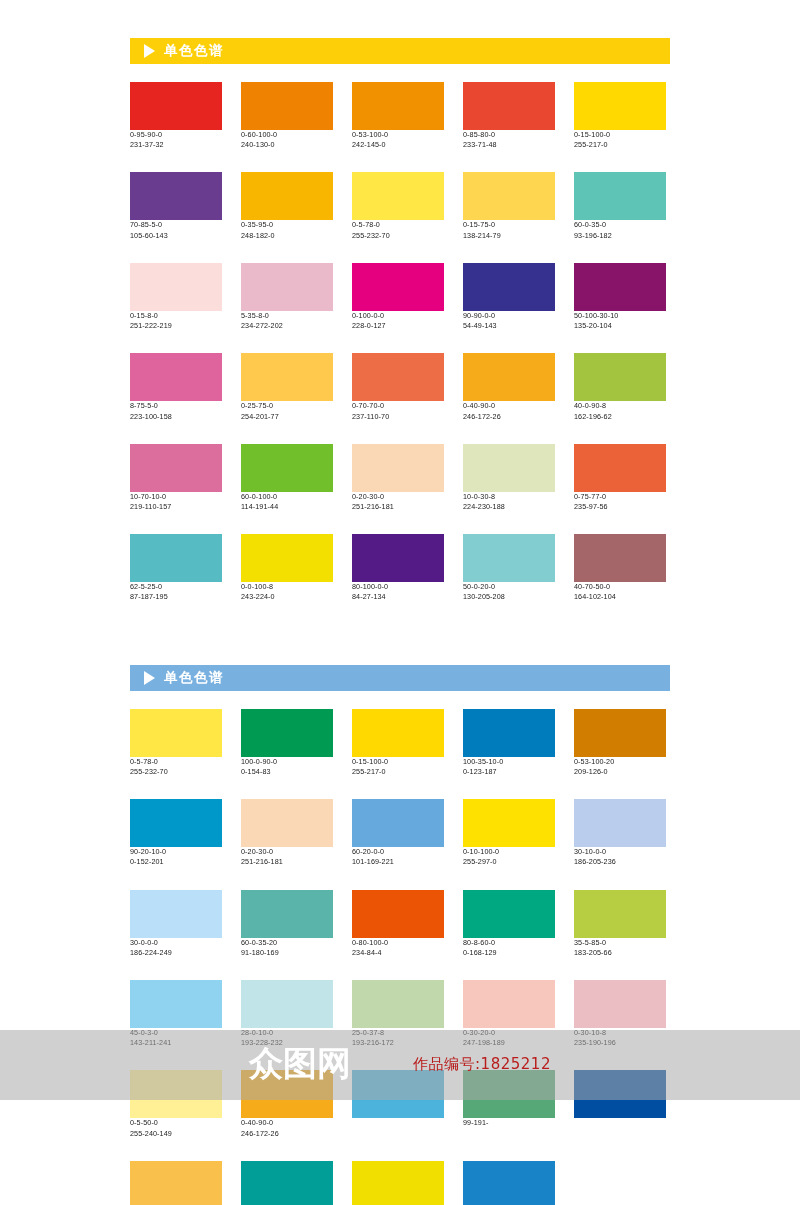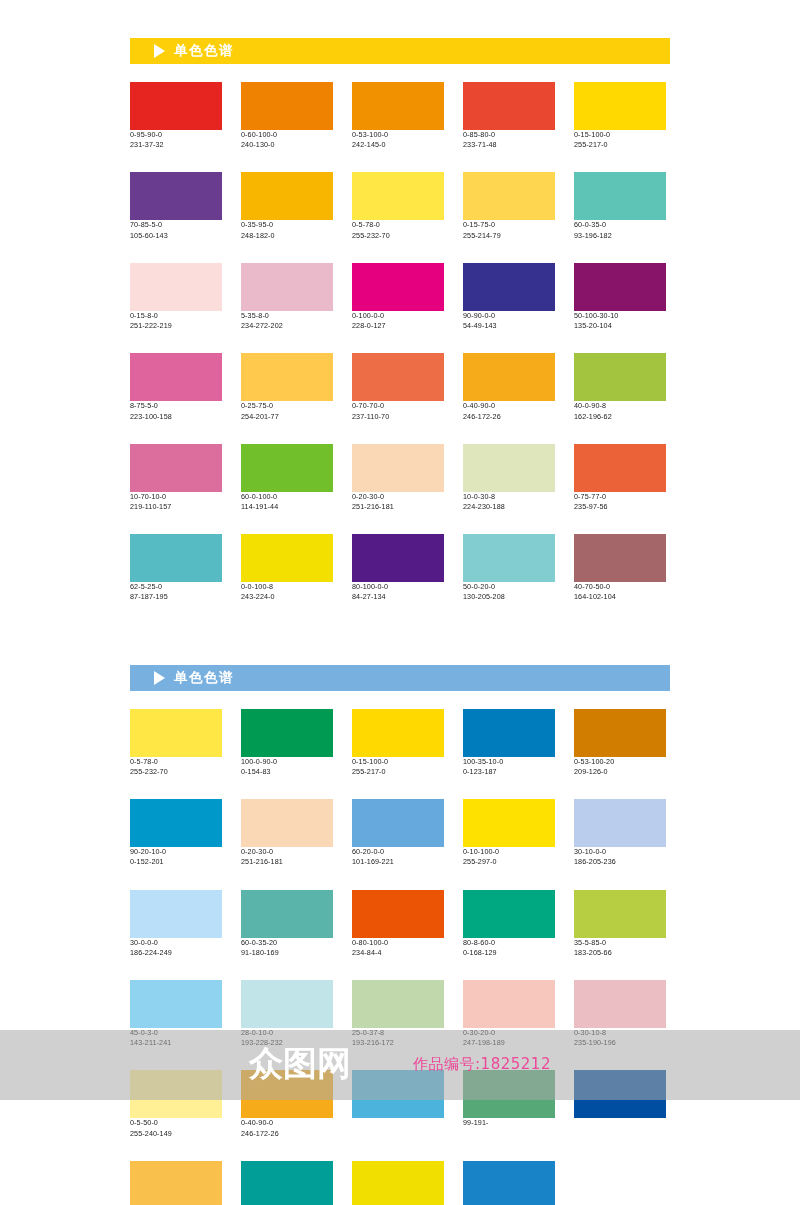--- a/index.html
+++ b/index.html
@@ -27,21 +27,21 @@
     margin: 0 auto;
   }
   .section-1 { padding-top: 38px; }
   .section-2 { padding-top: 40px; }
 
   
   .section-header {
     height: 26px;
     display: flex;
     align-items: center;
-    padding-left: 24px;
+    padding-left: 14px;
     box-sizing: border-box;
   }
   .header-triangle {
     width: 0;
     height: 0;
     border-left: 11px solid #ffffff;
     border-top: 7px solid transparent;
     border-bottom: 7px solid transparent;
     margin-right: 9px;
     flex: none;
@@ -120,21 +120,21 @@
   }
   .wm-tagline {
     color: #ffffff;
     font-size: 25px;
     font-weight: bold;
     letter-spacing: 2px;
     font-family: "DejaVu Sans", sans-serif;
     white-space: nowrap;
   }
   .wm-code {
-    color: #ec4899;
+    color: #b91c1c;
     font-size: 15px;
     letter-spacing: 0.5px;
     margin-top: 3px;
     margin-left: 38px;
     font-family: "DejaVu Sans", sans-serif;
     white-space: nowrap;
   }
 </style>
 </head>
 <body>
@@ -200,21 +200,21 @@
           <div class="swatch-chip" style="background: rgb(255, 232, 70);"></div>
           <div class="swatch-labels">
             <span class="swatch-cmyk">0-5-78-0</span>
             <span class="swatch-rgb">255-232-70</span>
           </div>
         </div>
         <div class="swatch-cell">
           <div class="swatch-chip" style="background: rgb(255, 214, 79);"></div>
           <div class="swatch-labels">
             <span class="swatch-cmyk">0-15-75-0</span>
-            <span class="swatch-rgb">255-214-79</span>
+            <span class="swatch-rgb">138-214-79</span>
           </div>
         </div>
         <div class="swatch-cell">
           <div class="swatch-chip" style="background: rgb(93, 196, 182);"></div>
           <div class="swatch-labels">
             <span class="swatch-cmyk">60-0-35-0</span>
             <span class="swatch-rgb">93-196-182</span>
           </div>
         </div>
         <div class="swatch-cell">

